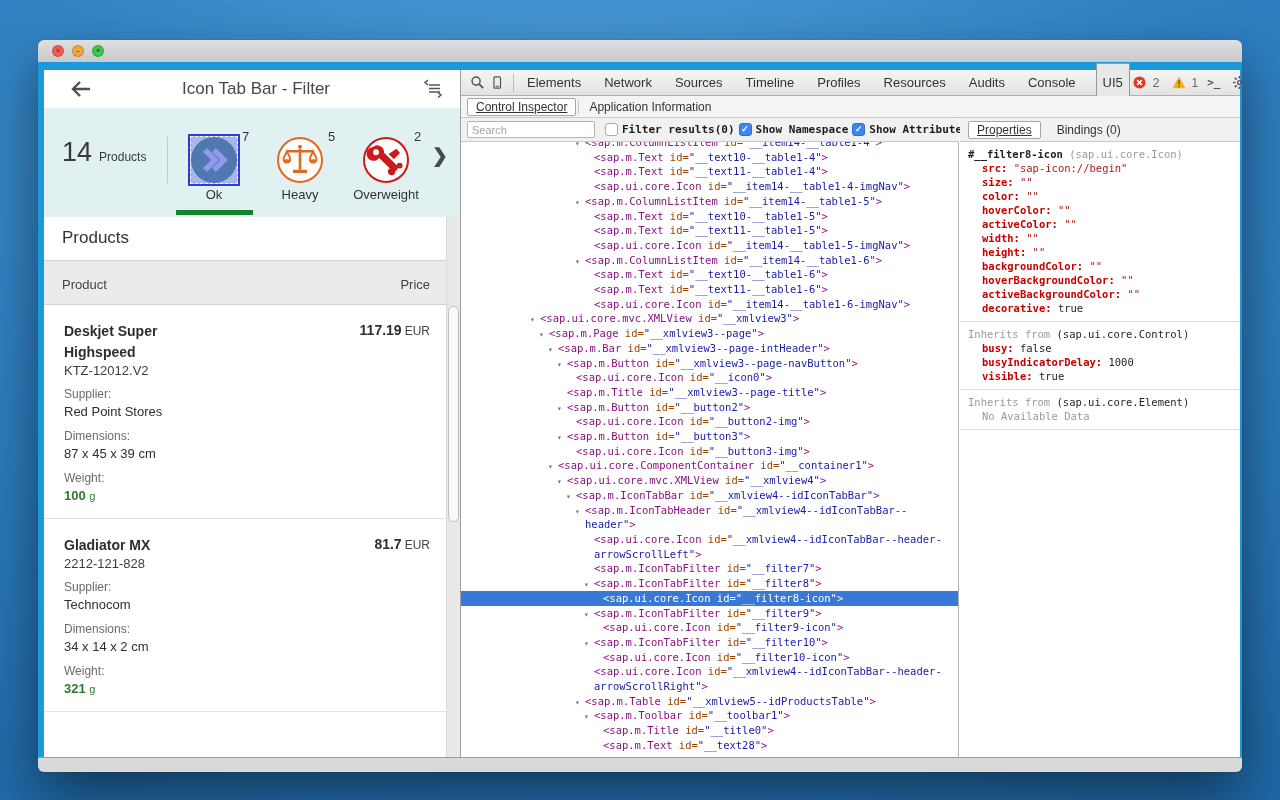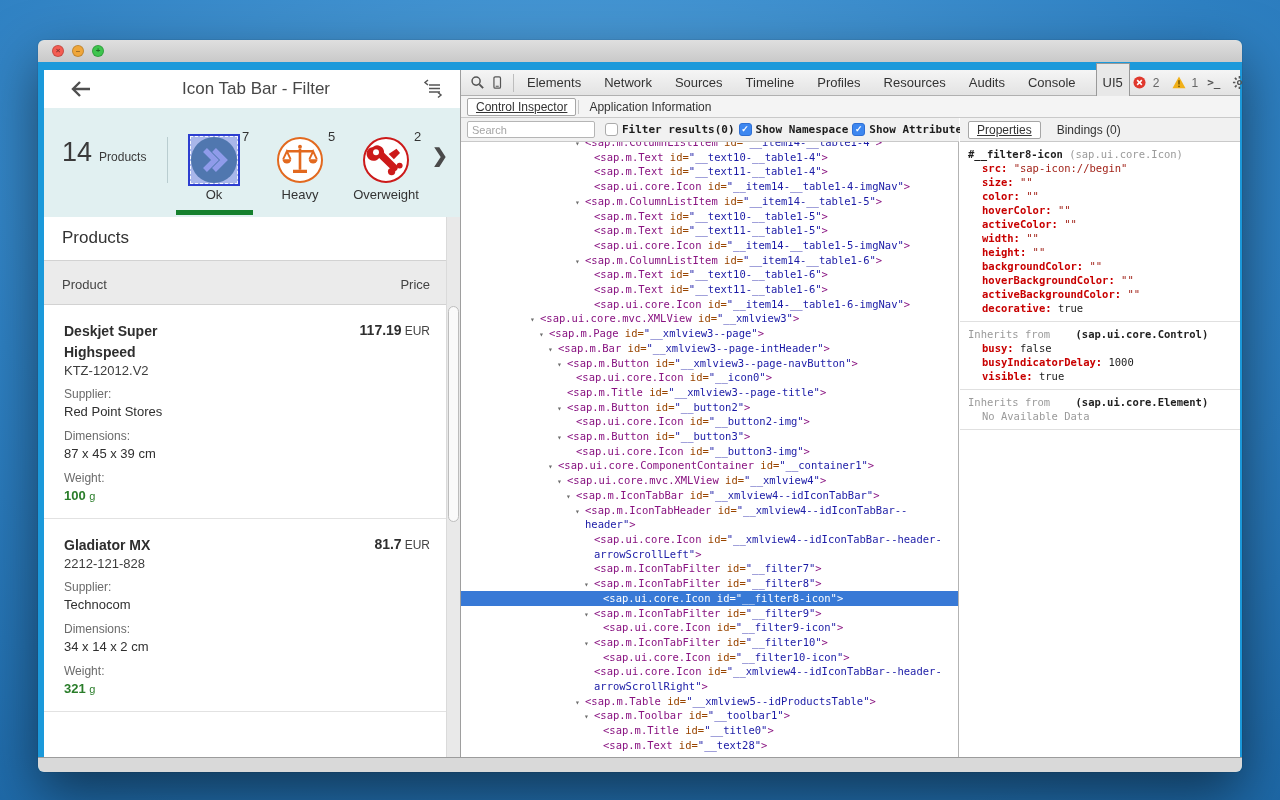--- a/index.html
+++ b/index.html
@@ -110,21 +110,21 @@
 
   
   #props{position:absolute;left:499px;top:48px;right:0;bottom:0;background:#fff;}
   #props-tabs{height:24px;background:#f1f1f1;border-bottom:1px solid #c9c9c9;box-sizing:border-box;
     display:flex;align-items:center;padding-left:8px;gap:8px;}
   #props-body{font:10.5px/14px "DejaVu Sans Mono",monospace;color:#222;}
   .p-section{padding:5px 4px 6px 8px;border-bottom:1px solid #e0e0e0;}
   .p-hdr{white-space:nowrap;}
   .ph-name{font-weight:700;color:#1f1f1f;}
   .ph-muted{color:#9a9a9a;}
-  .ph-cls{font-weight:700;color:#1f1f1f;margin-left:19px;}
+  .ph-cls{font-weight:400;color:#1f1f1f;}
   .p-row{padding-left:14px;white-space:nowrap;}
   .p-name{color:#c80000;font-weight:700;}
   .p-colon{color:#c80000;font-weight:700;}
   .p-val-s{color:#9e1a10;}
   .p-val-p{color:#222;}
   .p-note{color:#9a9a9a;padding-left:14px;}
 
   svg{display:block;}
 </style>
 </head>

